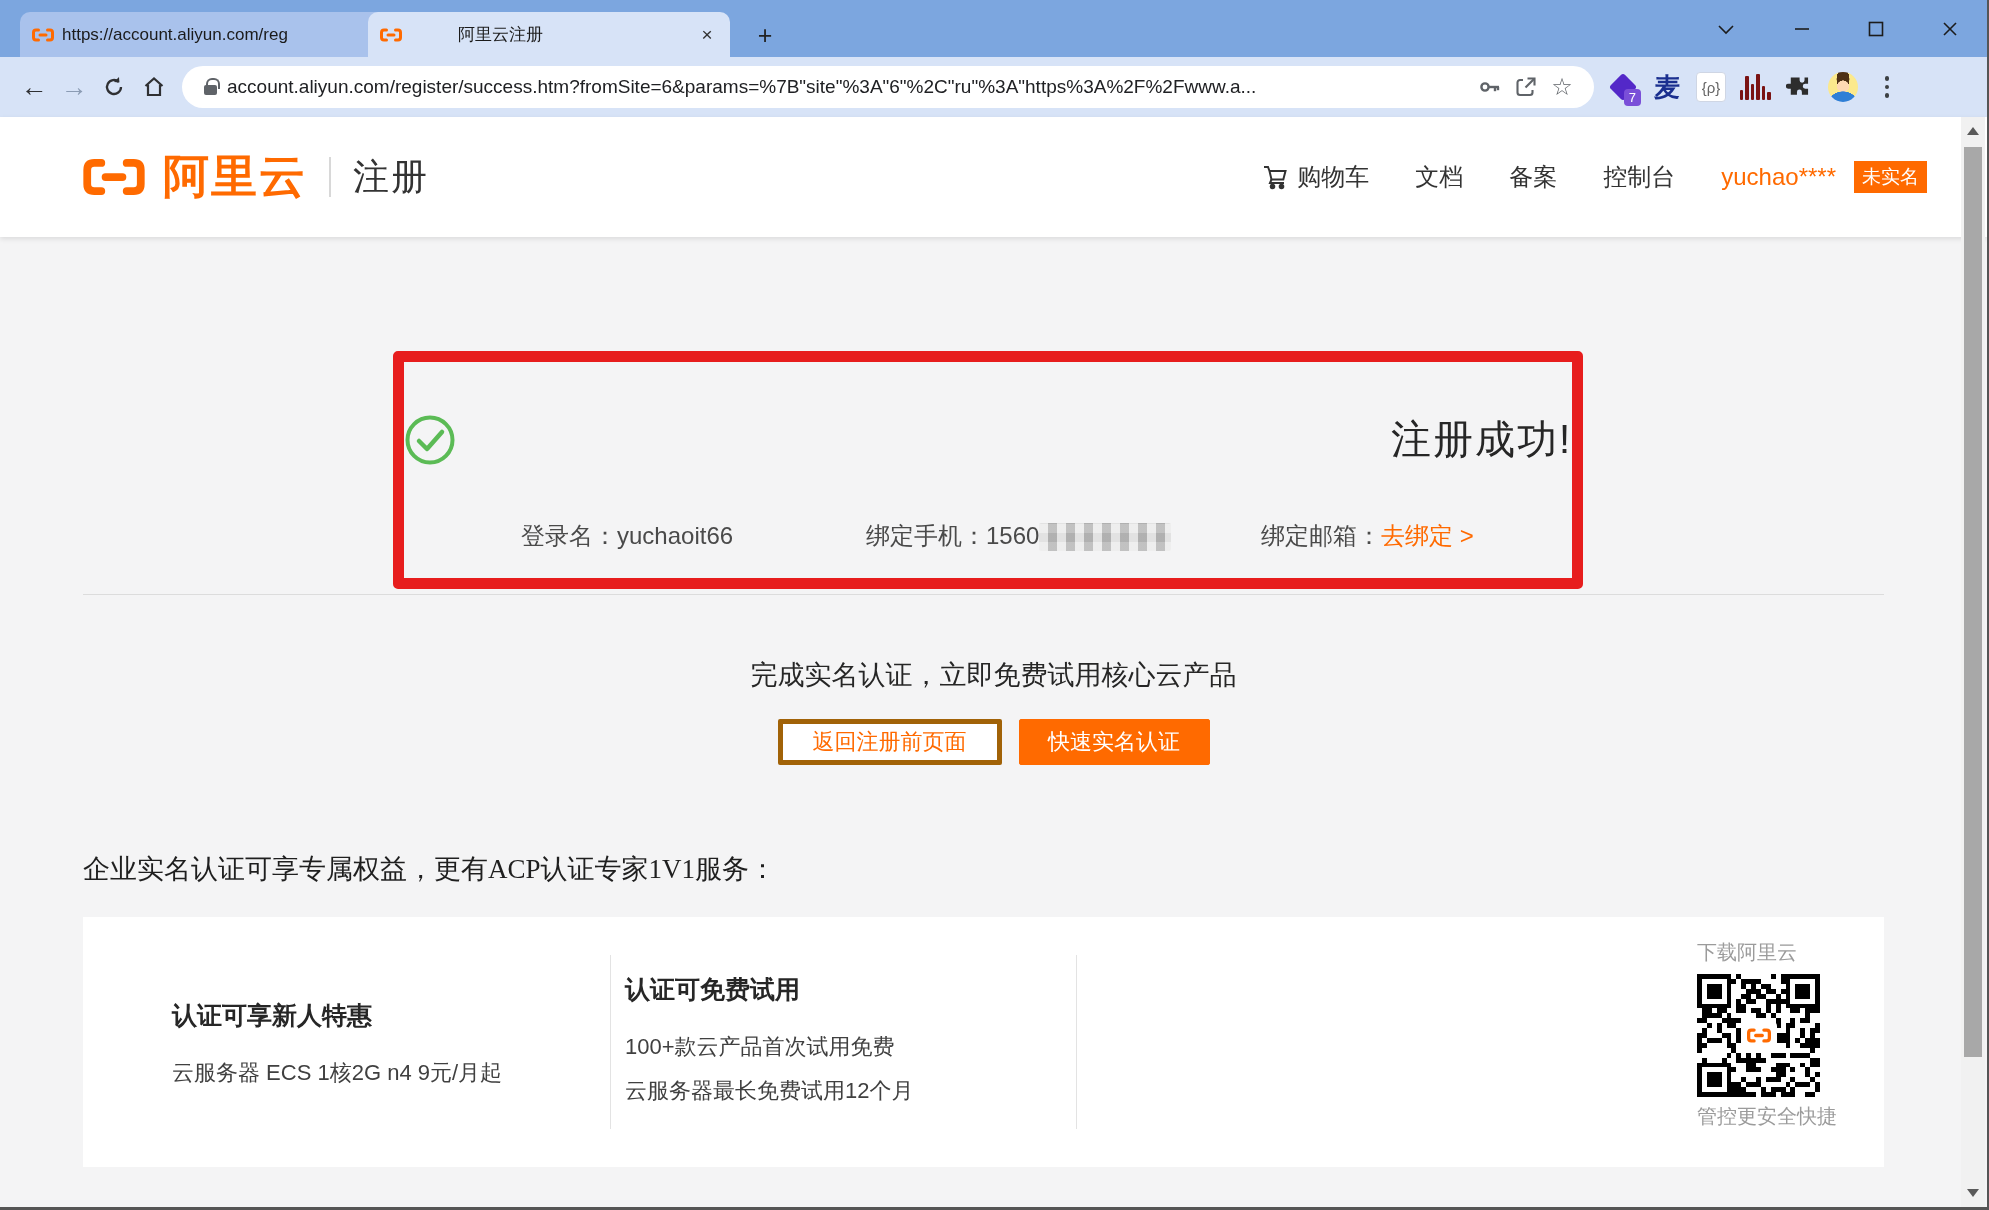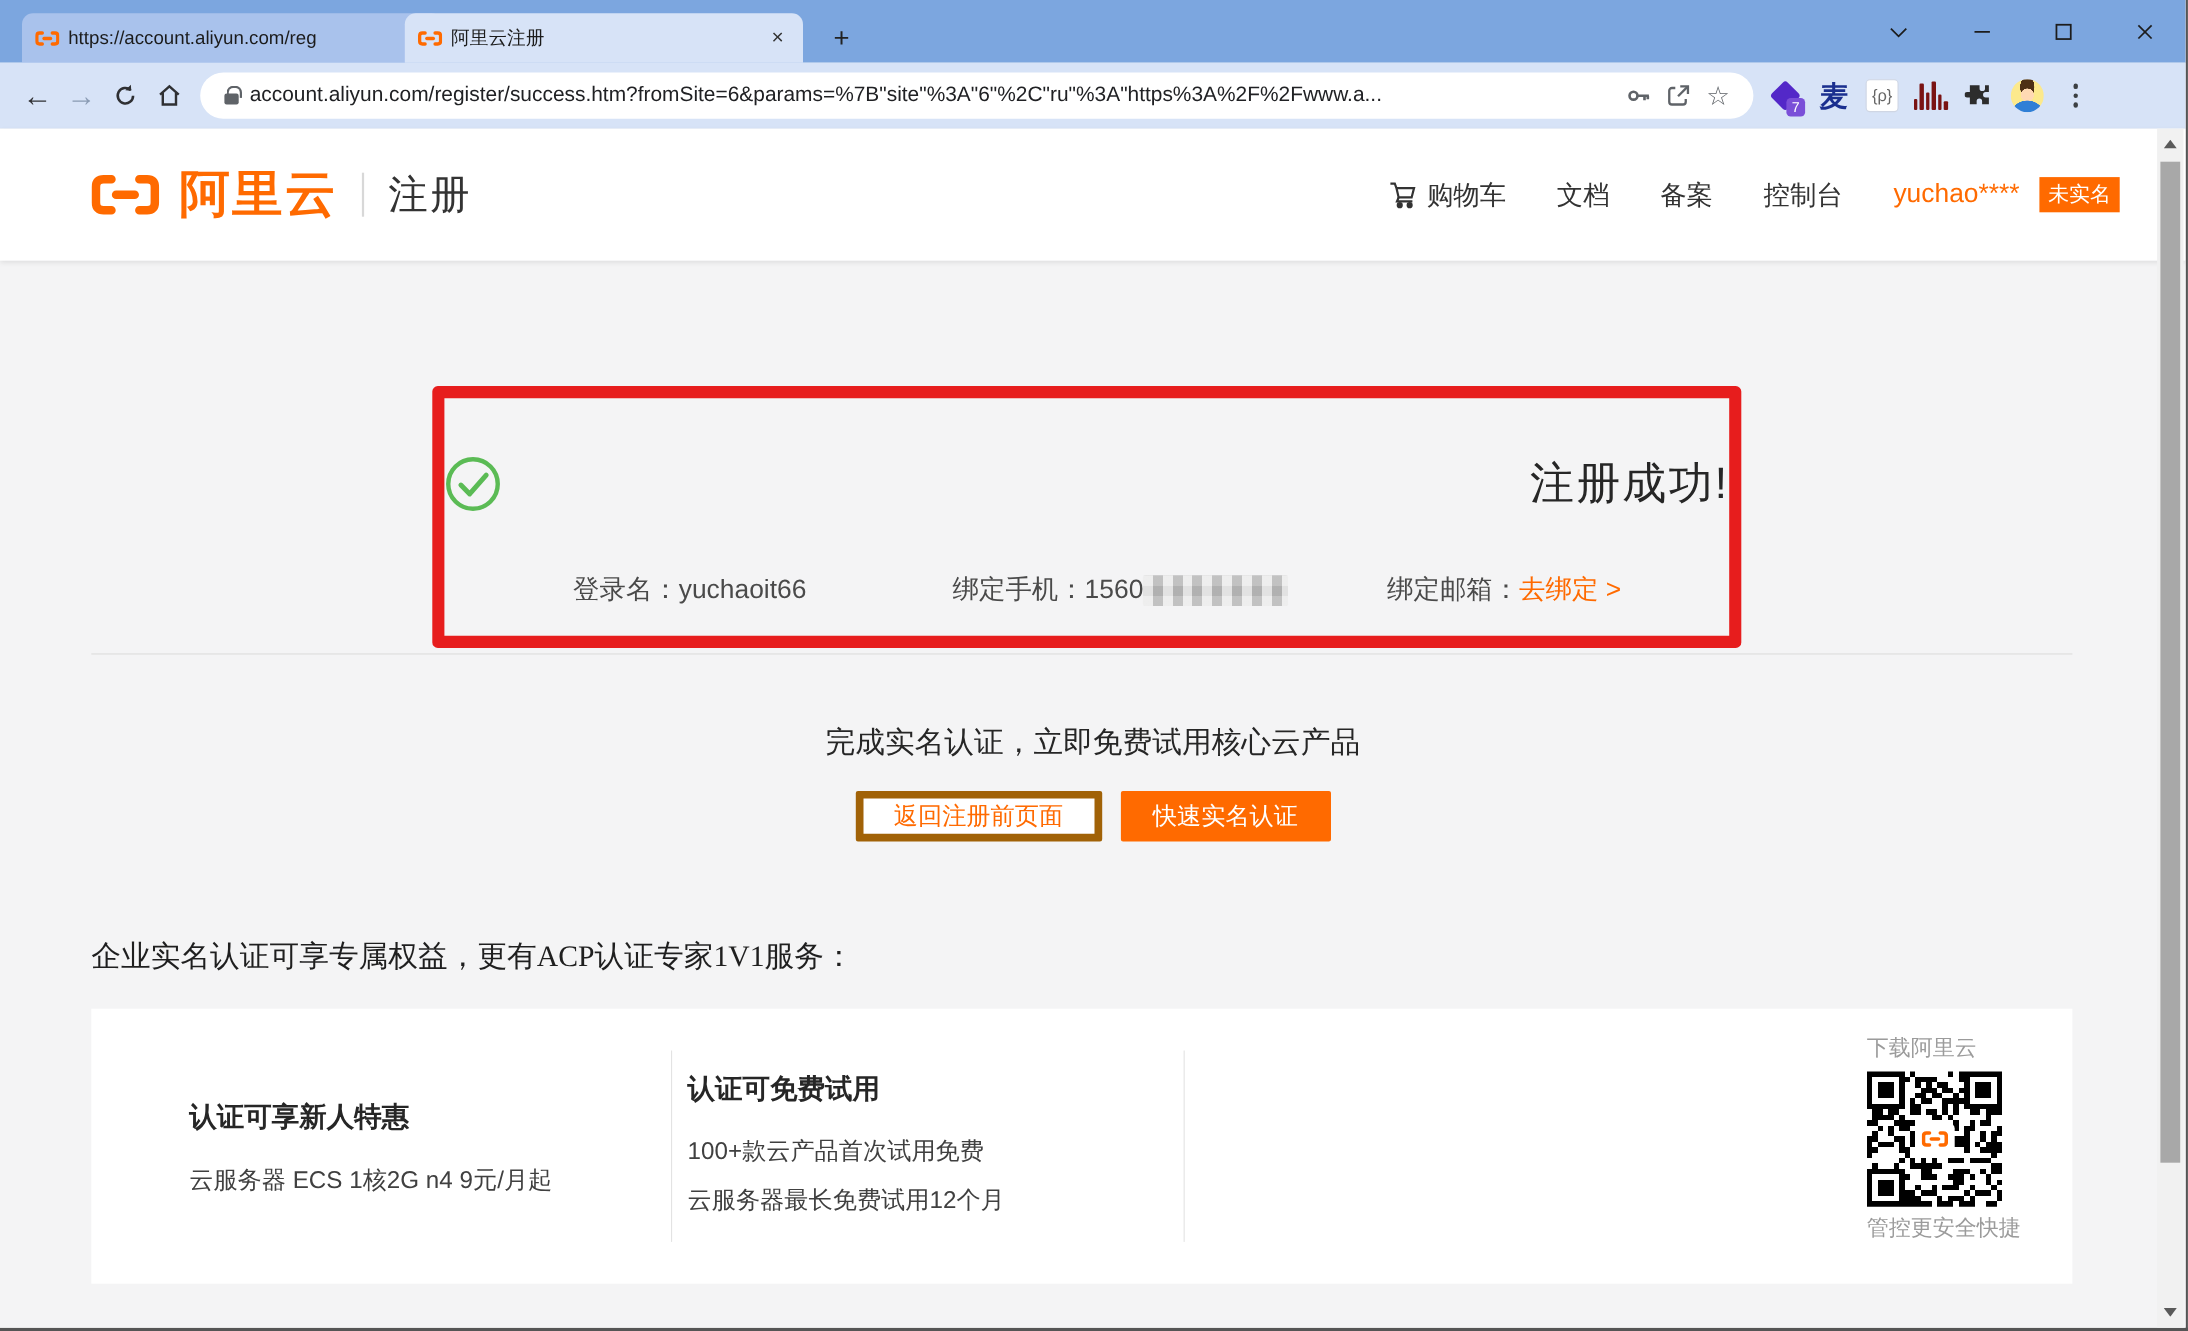--- a/index.html
+++ b/index.html
@@ -8,21 +8,21 @@
     font-family:"Liberation Sans","DejaVu Sans",sans-serif;
     position:relative; background:#f4f4f5;
     border-right:2px solid #555; border-bottom:3px solid #555;
   }
 
   
   .titlebar { position:absolute; left:0; top:0; width:100%; height:57px; background:#7ca6df; }
   .tab { position:absolute; top:12px; height:45px; display:flex; align-items:center;
          border-radius:10px 10px 0 0; padding:0 12px; cursor:default; }
   .tab-inactive { left:20px; width:382px; background:#a9c2ec; }
-  .tab-active   { left:368px; width:362px; background:#d7e3f7; }
+  .tab-active   { left:368px; width:362px; background:#d7e3f7;gap:48px; }
   .tab-title { flex:1; font-size:17px; color:#1b1b1b; white-space:nowrap; overflow:hidden; margin:0 8px; }
   .tab-close { width:22px; height:22px; display:flex; align-items:center; justify-content:center;
                font-size:19px; color:#333; border-radius:50%; }
   .newtab-btn { position:absolute; left:748px; top:18px; width:34px; height:34px; border-radius:50%;
                 display:flex; align-items:center; justify-content:center; font-size:25px; color:#222; }
   .favicon { width:22px; height:14px; flex:0 0 auto; }
   .winctl { position:absolute; top:0; height:57px; width:58px; display:flex; align-items:center; justify-content:center; }
   .winctl svg { stroke:#1c1c1c; stroke-width:1.6; fill:none; }
 
   
@@ -86,21 +86,21 @@
                filter:blur(.6px); border-radius:2px; }
   .link-orange { color:#ff6a00; cursor:pointer; }
 
   .hr { position:absolute; left:83px; top:357px; width:1801px; height:1px; background:#dcdcdc; }
 
   .cta-prompt { position:absolute; left:0; top:420px; width:100%; text-align:center;
                 font-size:27px; color:#262626; font-weight:500; }
   .btn-row { position:absolute; left:0; top:482px; width:100%; display:flex; justify-content:center; gap:17px; }
   .btn { height:46px; font-size:22px; display:flex; align-items:center; justify-content:center;
          border-radius:2px; cursor:pointer; }
-  .btn-outline { width:224px; background:#fff; border:7px solid #a16207; color:#ff6a00; }
+  .btn-outline { width:224px; background:#fff; border:5px solid #a16207; color:#ff6a00; }
   .btn-fill { width:191px; background:#ff6a00; border:1px solid #ff6a00; color:#fff; }
 
   .benefits-heading { position:absolute; left:83px; top:614px; font-size:27px; color:#1f1f1f;font-family:Liberation Serif, serif; }
 
   .card { position:absolute; left:83px; top:680px; width:1801px; height:250px; background:#fff; }
   .col { position:absolute; top:56px; }
   .col-title { font-size:25px; color:#262626; font-weight:bold; }
   .col-line { font-size:22px; color:#404040; margin-top:26px; }
   .col-line + .col-line { margin-top:14px; }
   .vdiv { position:absolute; top:38px; width:1px; height:174px; background:#e3e3e3; }

